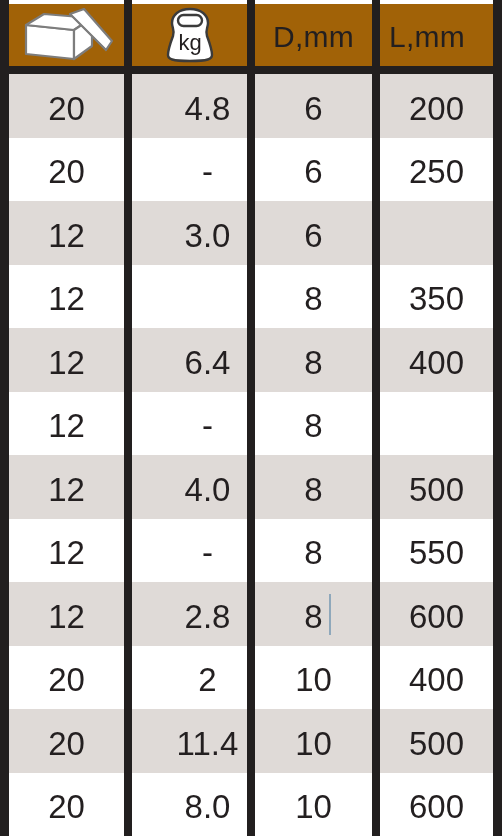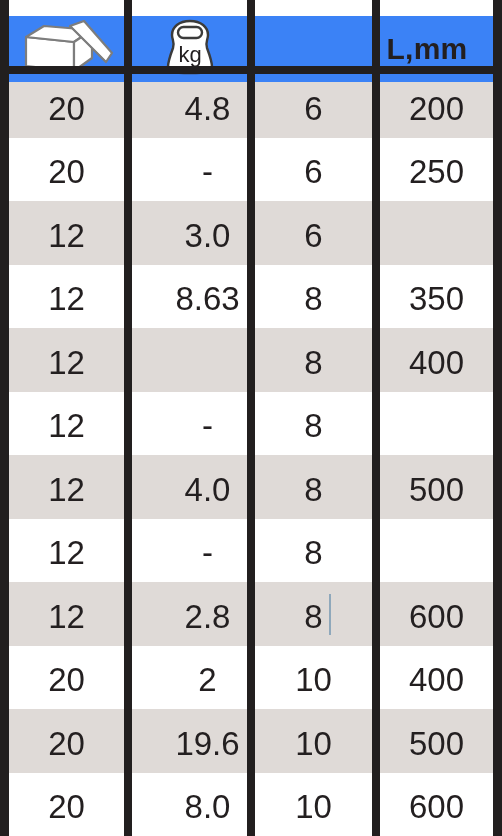--- a/index.html
+++ b/index.html
@@ -44,25 +44,25 @@
     background: #221f1f;
     z-index: 5;
   }
   .col-rule.c1 { left: 124px; }
   .col-rule.c2 { left: 247px; }
   .col-rule.c3 { left: 372px; }
 
   
   .thead {
     position: absolute;
-    top: 16px;
+    top: 4px;
     left: 0;
     width: 502px;
     height: 66px;
-    background: #3b82f6;
+    background: #a16207;
     z-index: 2;
   }
   .header-rule {
     position: absolute;
     top: 66px;
     left: 0;
     width: 502px;
     height: 8px;
     background: #221f1f;
     z-index: 6;
@@ -73,21 +73,21 @@
     top: 0;
     height: 66px;
     display: flex;
     align-items: center;
     justify-content: center;
     box-sizing: border-box;
   }
   .hcell.h1 { left: 9px;   width: 115px; }
   .hcell.h2 { left: 132px; width: 115px; }
   .hcell.h3 { left: 255px; width: 117px; }
-  .hcell.h4 { left: 380px; width: 94px; font-weight: bold; }
+  .hcell.h4 { left: 380px; width: 94px; }
 
   .hlabel {
     font-size: 30px;
     color: #231f20;
     letter-spacing: 0.2px;
     line-height: 1;
     white-space: nowrap;
   }
 
   .hicon { display: block; }
@@ -167,20 +167,23 @@
       <span class="hicon">
         <svg width="62" height="58" viewBox="0 0 62 58" fill="none">
           <path d="M31 3 C20 3 13 9 13 17 C13 22 16 24 14 30 C11 38 9 44 9 49 C9 53 13 55 31 55 C49 55 53 53 53 49 C53 44 51 38 48 30 C46 24 49 22 49 17 C49 9 42 3 31 3 Z" fill="#ffffff" stroke="#3b3b3b" stroke-width="2.4" stroke-linejoin="round"></path>
           <rect x="19" y="9" width="24" height="11" rx="5.5" fill="#ffffff" stroke="#3b3b3b" stroke-width="2.4"></rect>
           <text x="31" y="44" text-anchor="middle" font-family="Liberation Sans, sans-serif" font-size="22" fill="#231f20">kg</text>
         </svg>
       </span>
       <span></span>
     </div>
 
+    <div class="hcell h3">
+      <span class="hlabel">D,mm</span>
+    </div>
 
     <div class="hcell h4">
       <span class="hlabel">L,mm</span>
     </div>
 
   </div>
 
   <div class="header-rule"></div>
 
   <div class="tbody" id="tbody">
@@ -220,34 +223,34 @@
           <span class="val">3.0</span>
         </div>
         <div class="cell c3">
           <span class="val">6</span>
         </div>
       </div>
       <div class="row plain">
         <div class="cell c1">
           <span class="val">12</span>
         </div>
-        <div class="cell c2">
-          <span class="val">8.63</span>
-        </div>
         <div class="cell c3">
           <span class="val">8</span>
         </div>
         <div class="cell c4">
           <span class="val">350</span>
         </div>
       </div>
       <div class="row shaded">
         <div class="cell c1">
           <span class="val">12</span>
         </div>
+        <div class="cell c2">
+          <span class="val">6.4</span>
+        </div>
         <div class="cell c3">
           <span class="val">8</span>
         </div>
         <div class="cell c4">
           <span class="val">400</span>
         </div>
       </div>
       <div class="row plain">
         <div class="cell c1">
           <span class="val">12</span>
@@ -276,20 +279,23 @@
       <div class="row plain">
         <div class="cell c1">
           <span class="val">12</span>
         </div>
         <div class="cell c2">
           <span class="val">-</span>
         </div>
         <div class="cell c3">
           <span class="val">8</span>
         </div>
+        <div class="cell c4">
+          <span class="val">550</span>
+        </div>
       </div>
       <div class="row shaded">
         <div class="cell c1">
           <span class="val">12</span>
         </div>
         <div class="cell c2">
           <span class="val">2.8</span>
         </div>
         <div class="cell c3">
           <span class="val">8</span>
@@ -311,21 +317,21 @@
         </div>
         <div class="cell c4">
           <span class="val">400</span>
         </div>
       </div>
       <div class="row shaded">
         <div class="cell c1">
           <span class="val">20</span>
         </div>
         <div class="cell c2">
-          <span class="val">19.6</span>
+          <span class="val">11.4</span>
         </div>
         <div class="cell c3">
           <span class="val">10</span>
         </div>
         <div class="cell c4">
           <span class="val">500</span>
         </div>
       </div>
       <div class="row plain">
         <div class="cell c1">

